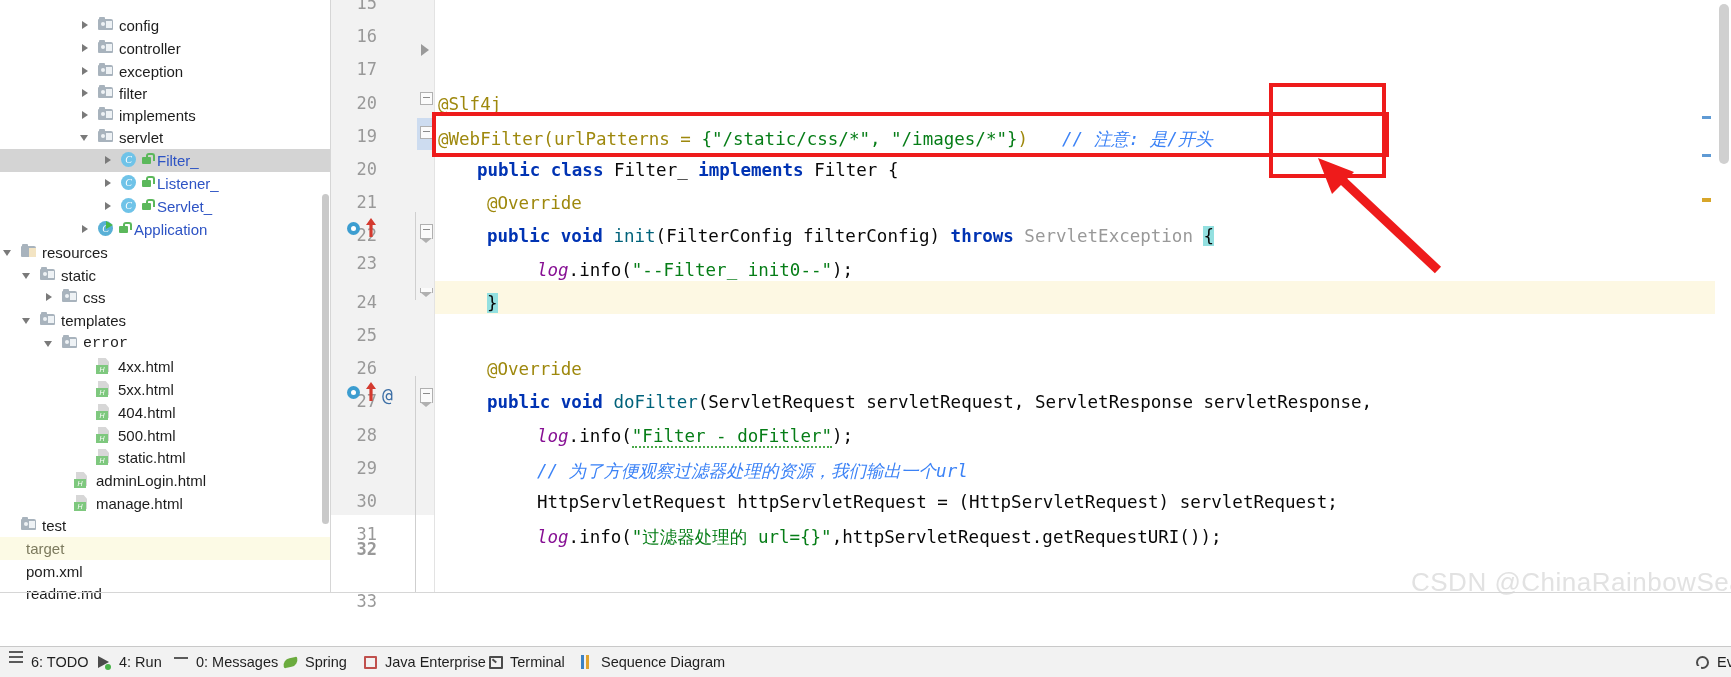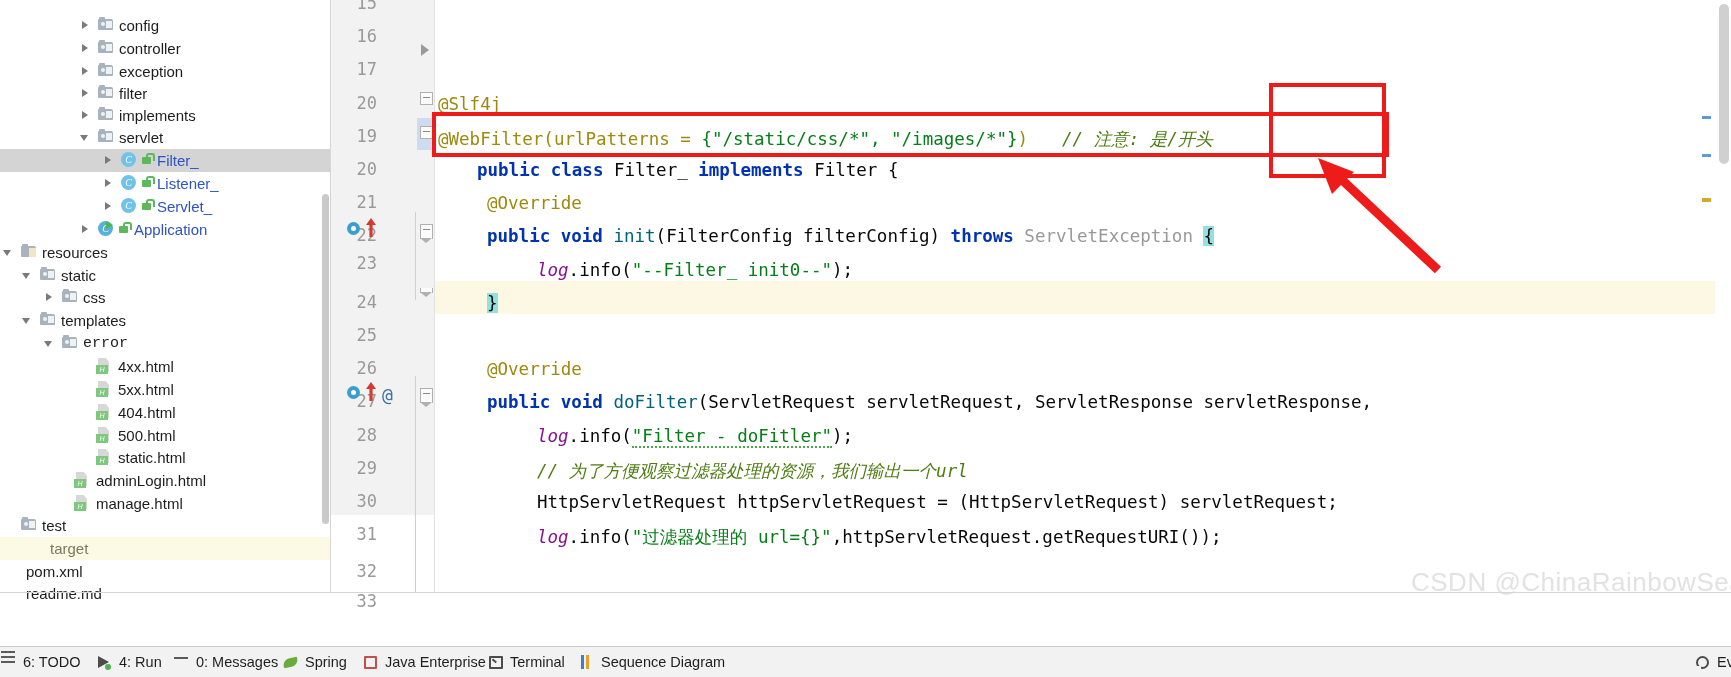--- a/index.html
+++ b/index.html
@@ -70,21 +70,21 @@
   .ic-html::before{
     content:"";position:absolute;left:2px;top:0;width:11px;height:14px;background:#d7d7d7;
     clip-path:polygon(0 0,70% 0,100% 26%,100% 100%,0 100%);
   }
   .ic-html .h{
     position:absolute;left:0px;top:7px;width:12px;height:9px;background:#7ec87e;
     font-size:7px;line-height:9px;color:#ffffff;text-align:center;font-family:"Liberation Sans",sans-serif;z-index:2;
   }
   .tlabel{display:inline-block;vertical-align:top;padding-left:5px;}
   .tlabel.link{color:#2d53c4;}
-  .tlabel.muted{color:#7c7a5e;margin-left:24px;}
+  .tlabel.muted{color:#7c7a5e;}
 
   
   #editor{position:absolute;left:331px;top:0;right:0;height:593px;background:#ffffff;}
   #gutter{
     position:absolute;left:0;top:0;width:104px;height:515px;background:#f2f2f2;
   }
   .lnum{
     position:absolute;right:58px;width:46px;text-align:right;
     font-family:"DejaVu Sans Mono", monospace;font-size:17px;color:#999999;
   }
@@ -105,21 +105,21 @@
 
   #code{
     position:absolute;left:104px;top:0;right:0;height:593px;overflow:hidden;
     font-family:"DejaVu Sans Mono", monospace;font-size:17.5px;
   }
   .cline{position:absolute;white-space:pre;left:6px;}
   .linehl{position:absolute;left:0;right:0;height:33px;background:#fdf8e3;}
   .kw{color:#0033b3;font-weight:bold;}
   .ann{color:#9e880d;}
   .str{color:#067d17;}
-  .cmt{color:#4d7c0f;font-style:italic;}
+  .cmt{color:#3b82f6;font-style:italic;}
   .stat{color:#871094;font-style:italic;}
   .cls{color:#00627a;}
   .gry{color:#999999;}
   .plain{color:#080808;}
   .brace-hl{background:#93e0e0;}
   .squig{
     border-bottom:2px dotted #49a849;
   }
 
   
@@ -228,21 +228,21 @@
           <div class="lnum" style="top: 225.4px;">22</div>
           <div class="lnum" style="top: 253px;">23</div>
           <div class="lnum" style="top: 291.8px;">24</div>
           <div class="lnum" style="top: 325px;">25</div>
           <div class="lnum" style="top: 358.2px;">26</div>
           <div class="lnum" style="top: 391.4px;">27</div>
           <div class="lnum" style="top: 424.6px;">28</div>
           <div class="lnum" style="top: 457.8px;">29</div>
           <div class="lnum" style="top: 491px;">30</div>
           <div class="lnum" style="top: 524.2px;">31</div>
-          <div class="lnum" style="top: 561px;">32</div>
+          <div class="lnum" style="top: 539px; font-weight: bold;">32</div>
           <div class="lnum" style="top: 590.6px;">33</div>
         </div>
       <div class="gutter-sep"></div>
 
       <div class="foldtri" style="top:44px;"></div>
 
       <div class="fold" style="top:92px;">
         <div class="box"></div>
       </div>
 
@@ -315,21 +315,21 @@
     <path d="M128 120 L30 28" stroke="#ee1b1b" stroke-width="9" fill="none"></path>
     <path d="M8 8 L44 22 L22 44 Z" fill="#ee1b1b"></path>
   </svg>
 
   <div id="watermark">CSDN @ChinaRainbowSea</div>
 
   <div id="tree-bottom-line"></div>
 
   <div id="statusbar">
     <div id="sb-items">
-        <div class="sb-item" style="left: 0;"><span class="sb-ic ico-todo"></span><span class="lbl">6: TODO</span></div>
+        <div class="sb-item" style="left: 8px;"><span class="sb-ic ico-todo"></span><span class="lbl">6: TODO</span></div>
         <div class="sb-item" style="left: 96px;"><span class="sb-ic ico-run"></span><span class="lbl">4: Run</span></div>
         <div class="sb-item" style="left: 173px;"><span class="sb-ic ico-msg"></span><span class="lbl">0: Messages</span></div>
         <div class="sb-item" style="left: 282px;"><span class="sb-ic ico-spring"></span><span class="lbl">Spring</span></div>
         <div class="sb-item" style="left: 362px;"><span class="sb-ic ico-javaee"></span><span class="lbl">Java Enterprise</span></div>
         <div class="sb-item" style="left: 487px;"><span class="sb-ic ico-term"></span><span class="lbl">Terminal</span></div>
         <div class="sb-item" style="left: 578px;"><span class="sb-ic ico-seq"></span><span class="lbl">Sequence Diagram</span></div>
         <div class="sb-item" style="left: 1694px;"><span class="sb-ic ico-event"></span><span class="lbl">Even</span></div>
       </div>
   </div>
 

